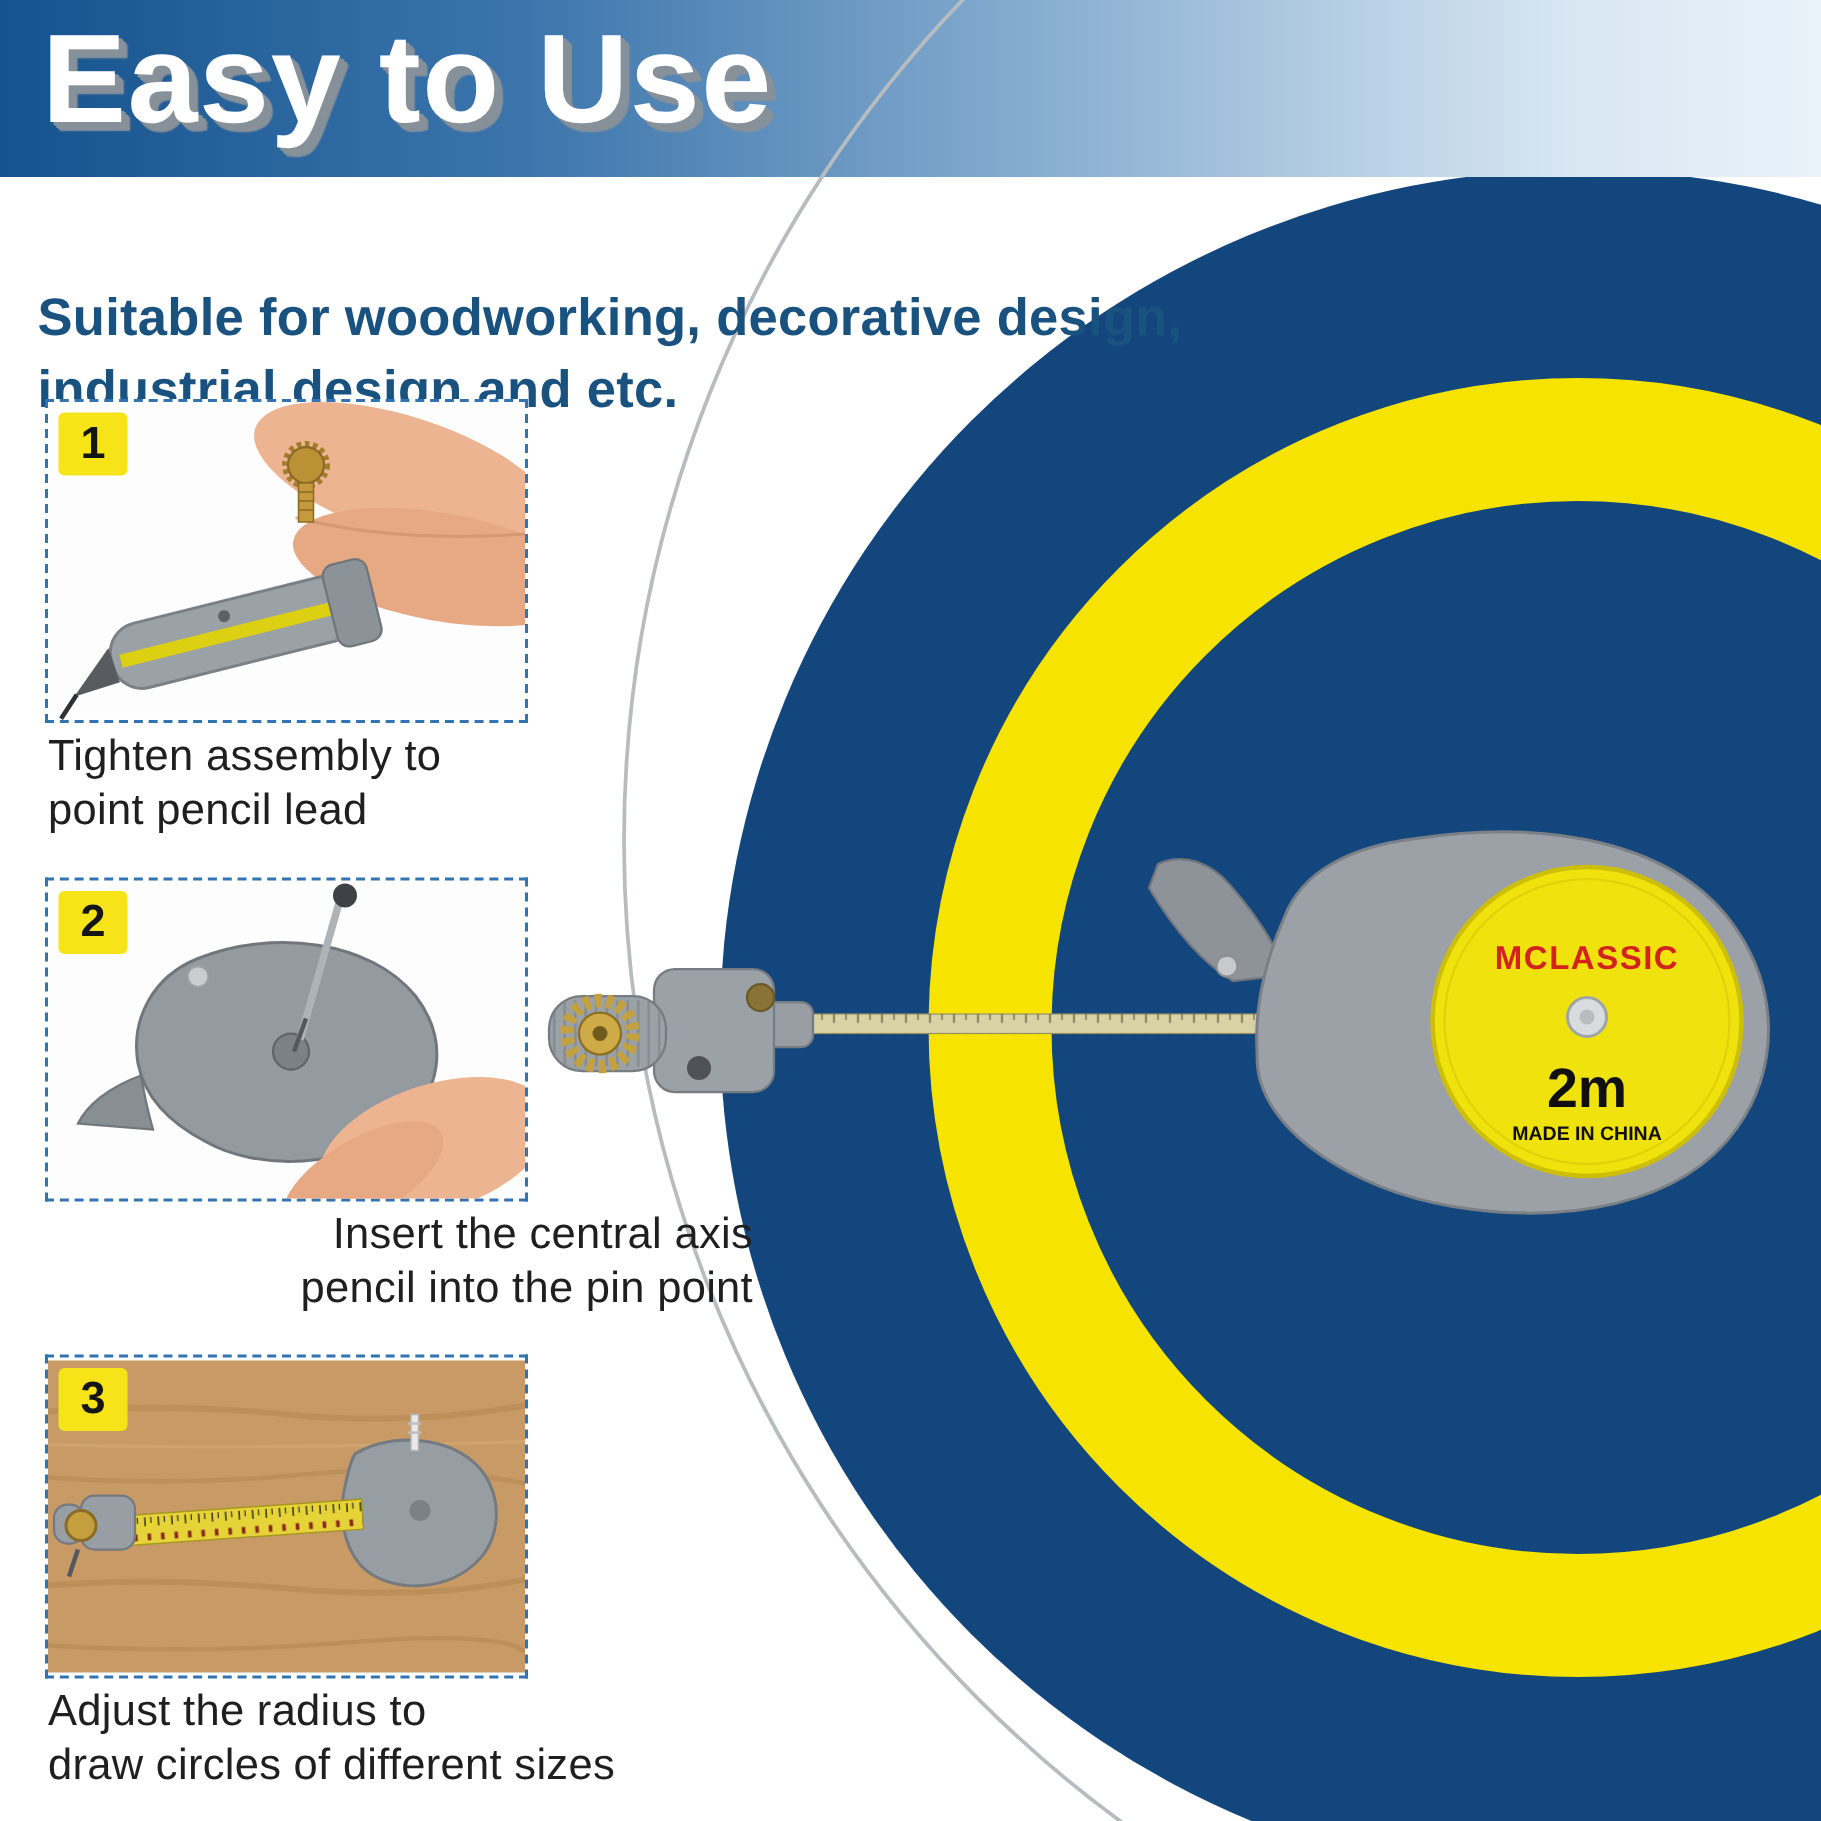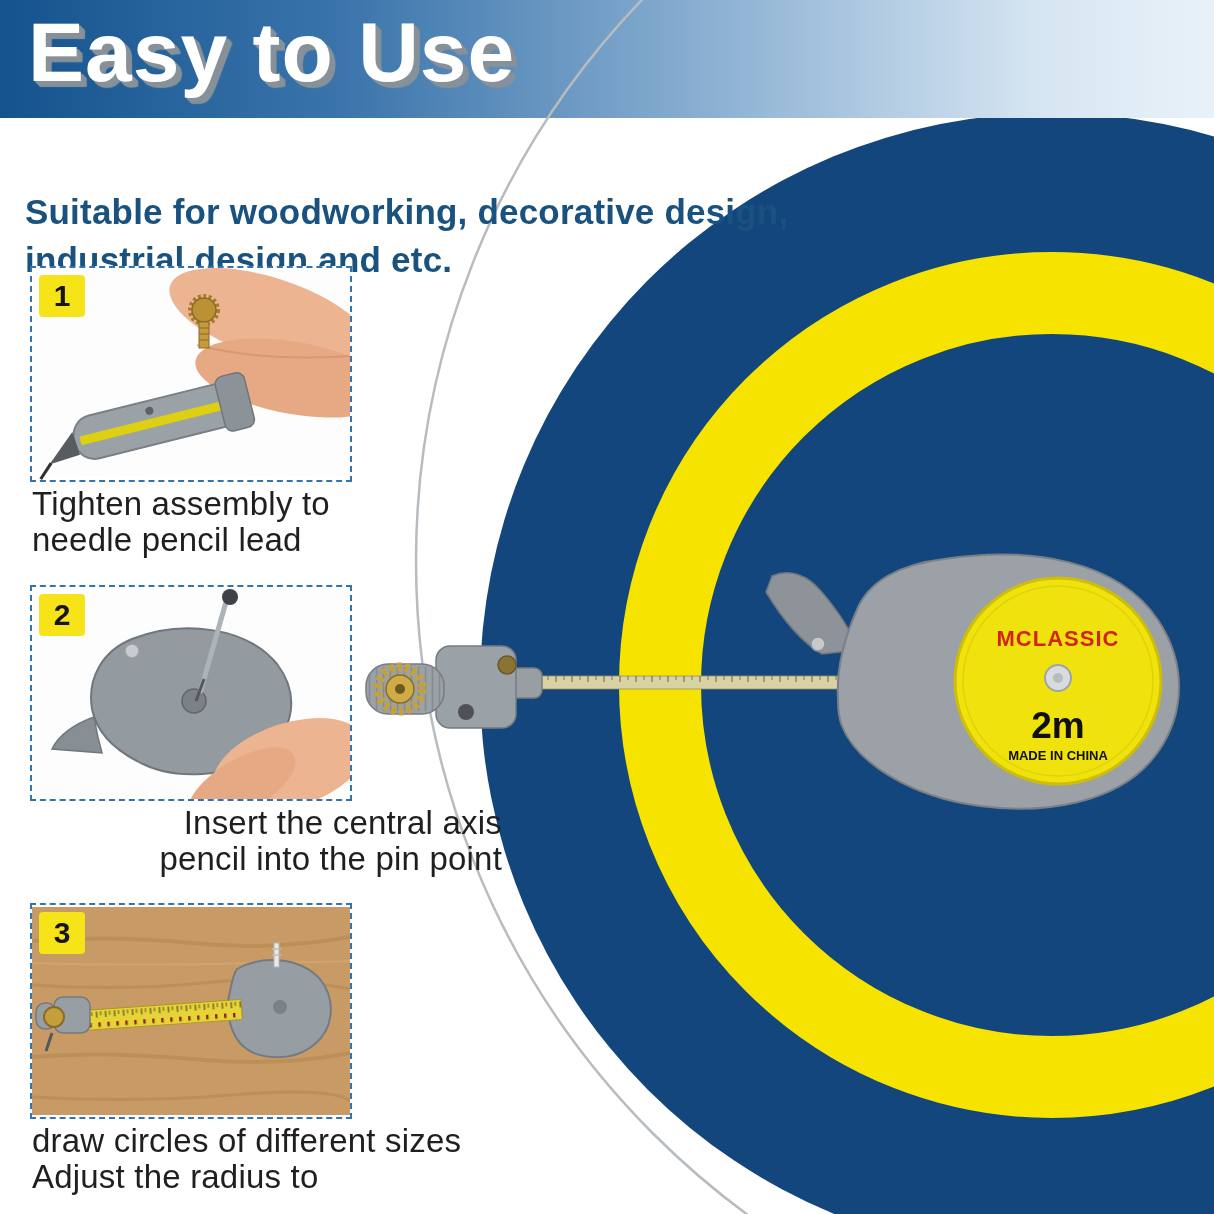--- a/index.html
+++ b/index.html
@@ -36,21 +36,21 @@
   }
   .step-box svg { display:block; width:100%; height:100%; }
   .badge {
     position:absolute; left:7px; top:7px; width:46px; height:42px;
     background:var(--badge-yellow,#f6e318); border-radius:4px; z-index:2;
     display:flex; align-items:center; justify-content:center;
     font-size:30px; font-weight:bold; color:#151515;
   }
   .caption {
     position:absolute; color:var(--caption-dark,#1f1f1f);
-    font-size:33px; line-height:36px; letter-spacing:0.2px; width:470px;
+    font-size:29px; line-height:36px; letter-spacing:0.2px; width:470px;
   }
   #box1 { left:30px; top:266px; }
   #cap1 { left:32px; top:486px; }
   #box2 { left:30px; top:585px; }
   #cap2 { left:32px; top:805px;text-align:right; }
   #box3 { left:30px; top:903px; }
   #cap3 { left:32px; top:1123px; }
   text { font-family:"Liberation Sans", sans-serif; }
 </style>
 </head>
@@ -145,21 +145,21 @@
           <rect x="46" y="146" width="150" height="9" fill="#ddd012"></rect>
           <rect x="190" y="122" width="30" height="56" rx="8" fill="#8b9298" stroke="#70767c" stroke-width="1.5"></rect>
           <circle cx="120" cy="138" r="4" fill="#5d6167"></circle>
           <polygon points="40,140 10,166 42,164" fill="#585c60"></polygon>
           <line x1="12" y1="165" x2="-2" y2="178" stroke="#2e3032" stroke-width="3"></line>
         </g>
       </svg>
     </div>
     <div class="caption" id="cap1">
       <div>Tighten assembly to</div>
-      <div>needle pencil lead</div>
+      <div>point pencil lead</div>
     </div>
 
     <div class="step-box" id="box2">
       <div class="badge">2</div>
       <svg viewBox="0 0 318 208">
         <rect width="318" height="208" fill="#fdfdfd"></rect>
         <g>
           <path d="M 60 120 C 55 90 70 62 100 50 C 150 30 215 38 245 75 C 268 105 262 140 235 162 C 200 190 140 192 105 172 C 78 158 64 140 60 120 Z" fill="#939aa0" stroke="#70767c" stroke-width="2"></path>
           <path d="M 62 128 C 40 136 26 148 20 160 L 70 164 C 66 150 64 140 62 128 Z" fill="#878e94" stroke="#70767c" stroke-width="1.5"></path>
           <circle cx="100" cy="62" r="7" fill="#c9cdd0" stroke="#9aa0a4" stroke-width="1.5"></circle>
@@ -212,18 +212,18 @@
         </g>
         <g>
           <rect x="22" y="90" width="36" height="36" rx="9" fill="#979ea4" stroke="#747a80" stroke-width="1.5"></rect>
           <rect x="4" y="96" width="20" height="26" rx="9" fill="#979ea4" stroke="#747a80" stroke-width="1.5"></rect>
           <circle cx="22" cy="110" r="10" fill="#c59f3e" stroke="#8a6c26" stroke-width="2"></circle>
           <line x1="20" y1="126" x2="14" y2="144" stroke="#55595d" stroke-width="3"></line>
         </g>
       </svg>
     </div>
     <div class="caption" id="cap3">
+      <div>Adjust the radius to</div>
       <div>draw circles of different sizes</div>
-      <div>Adjust the radius to</div>
     </div>
 
   </div>
 </div>
 
 </body></html>

